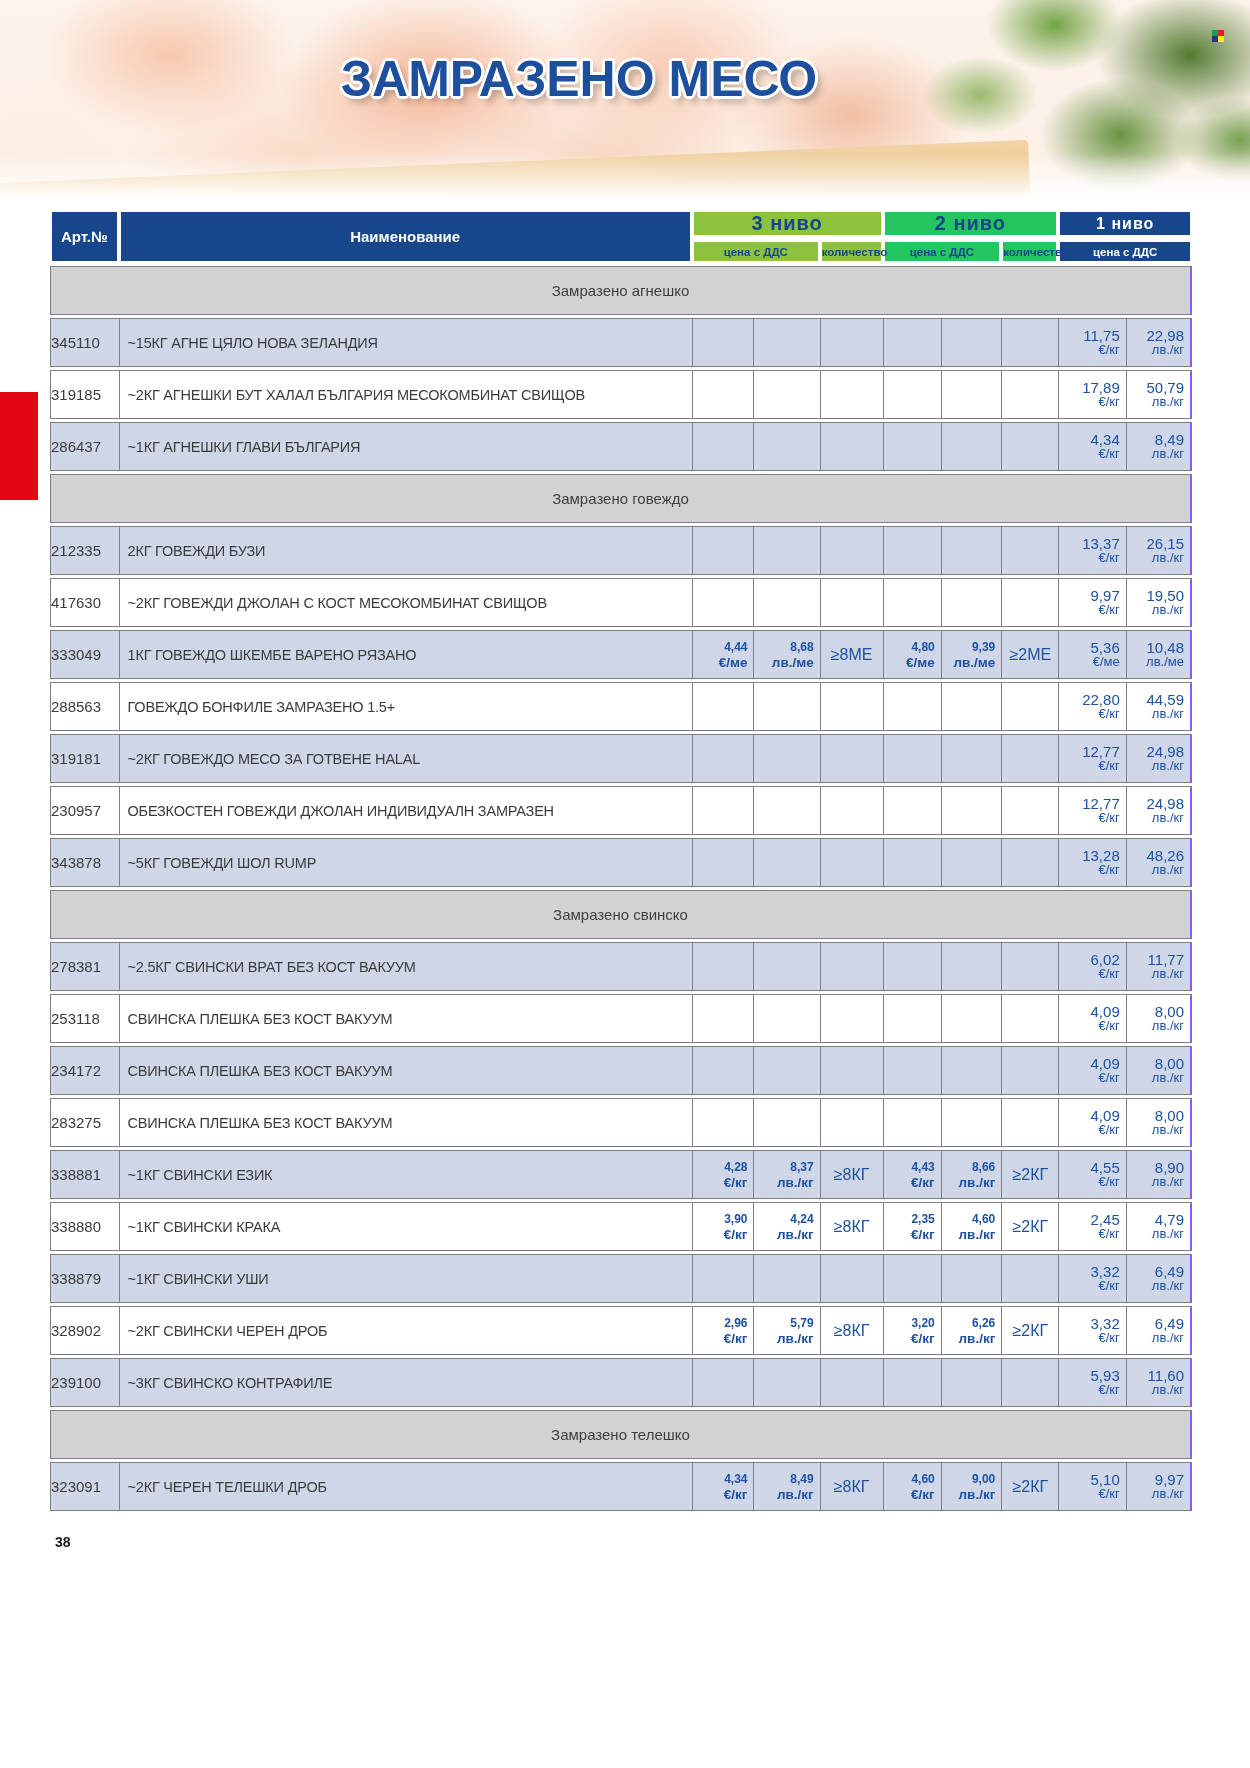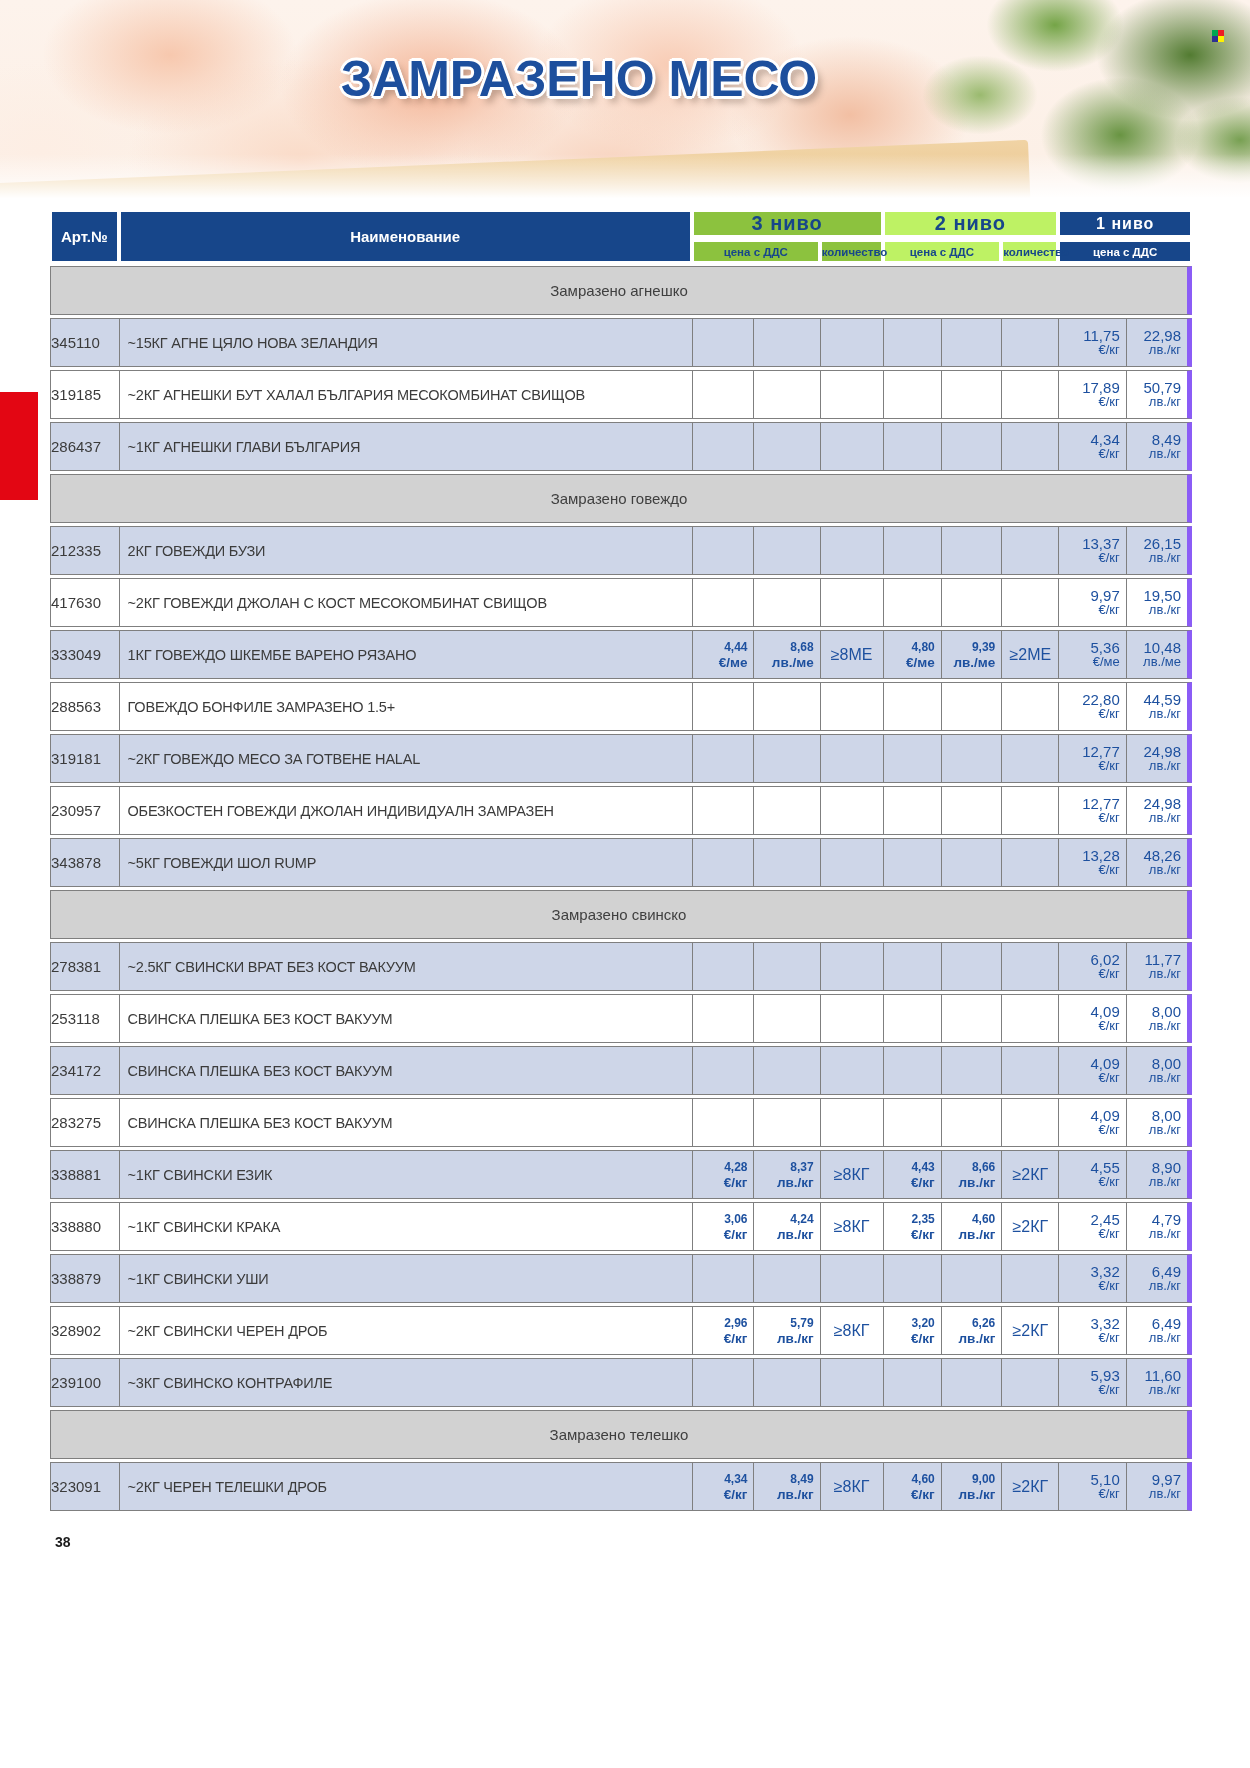--- a/index.html
+++ b/index.html
@@ -44,28 +44,28 @@
 
   
   table.price-table { position:absolute; top:207px; left:50px; width:1142px;
     border-collapse:separate; border-spacing:0 3px; table-layout:fixed; }
 
   th { border:2px solid #ffffff; font-weight:bold; vertical-align:middle; text-align:center; }
   tr.h1 th { height:27px; }
   tr.h2 th { height:23px; }
   .th-blue  { background:#17468a; color:#ffffff; }
   .th-green { background:#8cc23e; color:#17468a; }
-  .th-pale  { background:#bef264; color:#17468a; }
+  .th-pale  { background:#22c55e; color:#17468a; }
   .art-h, .name-h { font-size:15px; }
   .lvl-label { font-size:20px; letter-spacing:1px; }
   .lvl-label-sm { font-size:16px; letter-spacing:1px; }
   .sub-label { font-size:11.5px; }
 
   tbody td { border:1px solid #7f7f7f; border-right:none; height:49px; vertical-align:middle; overflow:hidden; }
-  tbody td:last-child { border-right:5px solid #8b5cf6; }
+  tbody td:last-child { border-right:2px solid #8b5cf6; }
   tr.section-row td { background:#d2d2d2; text-align:center; font-size:15px; color:#3f3f3f; }
   tr.row-a td { background:#ced6e8; }
   tr.row-b td { background:#ffffff; }
   td.art  { font-size:15px; color:#3b3b3b; }
   td.name { text-align:left; padding-left:8px; padding-right:4px; font-size:14.5px; color:#3b3b3b; letter-spacing:-0.2px; }
   td.price { text-align:right; padding-right:6px; color:#1d509f; }
   td.price .pv { font-size:12px; font-weight:bold; line-height:17px; }
   td.price .pu { font-size:13.5px; font-weight:bold; line-height:14px; }
   td.price.lvl1 .pv { font-size:15px; font-weight:normal; line-height:15px; }
   td.price.lvl1 .pu { font-size:13px; font-weight:normal; line-height:14px; }
@@ -423,21 +423,21 @@
           </td>
           <td class="price lvl1">
             <div class="pv">8,90</div>
             <div class="pu">лв./кг</div>
           </td>
         </tr>
         <tr class="row-b">
           <td class="art">338880</td>
           <td class="name">~1КГ СВИНСКИ КРАКА</td>
           <td class="price lvl3">
-            <div class="pv">3,06</div>
+            <div class="pv">3,90</div>
             <div class="pu">€/кг</div>
           </td>
           <td class="price lvl3">
             <div class="pv">4,24</div>
             <div class="pu">лв./кг</div>
           </td>
           <td class="qty">≥8КГ</td>
           <td class="price lvl2">
             <div class="pv">2,35</div>
             <div class="pu">€/кг</div>

